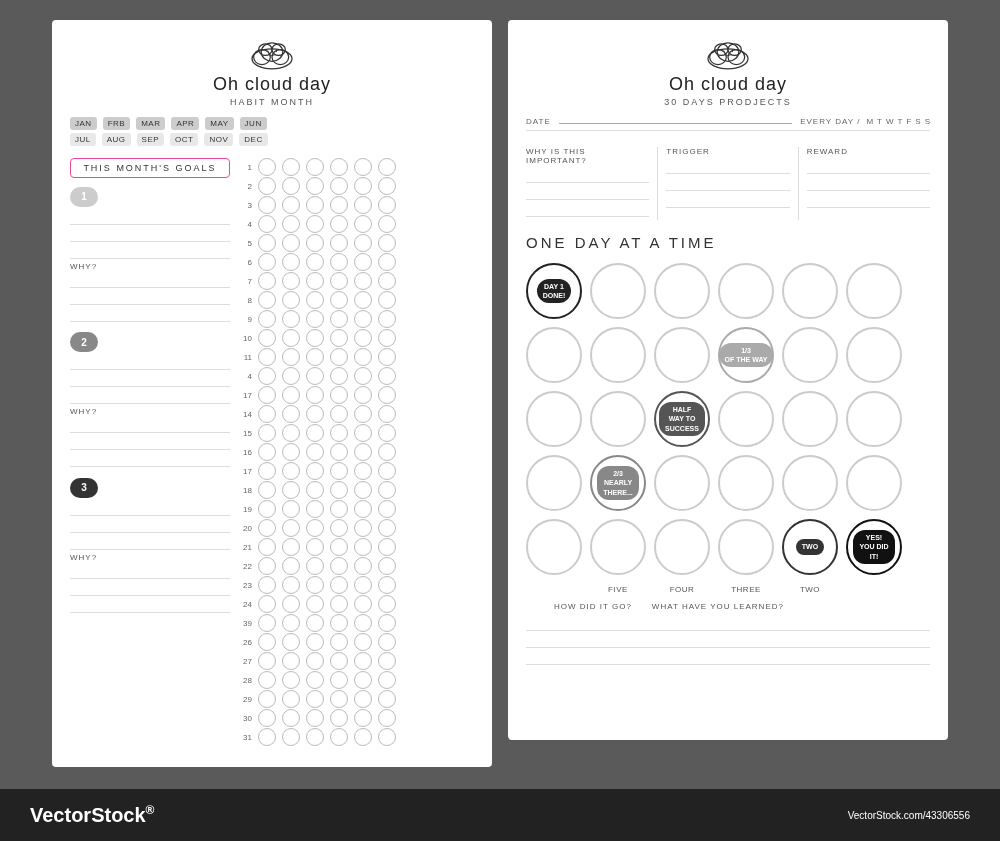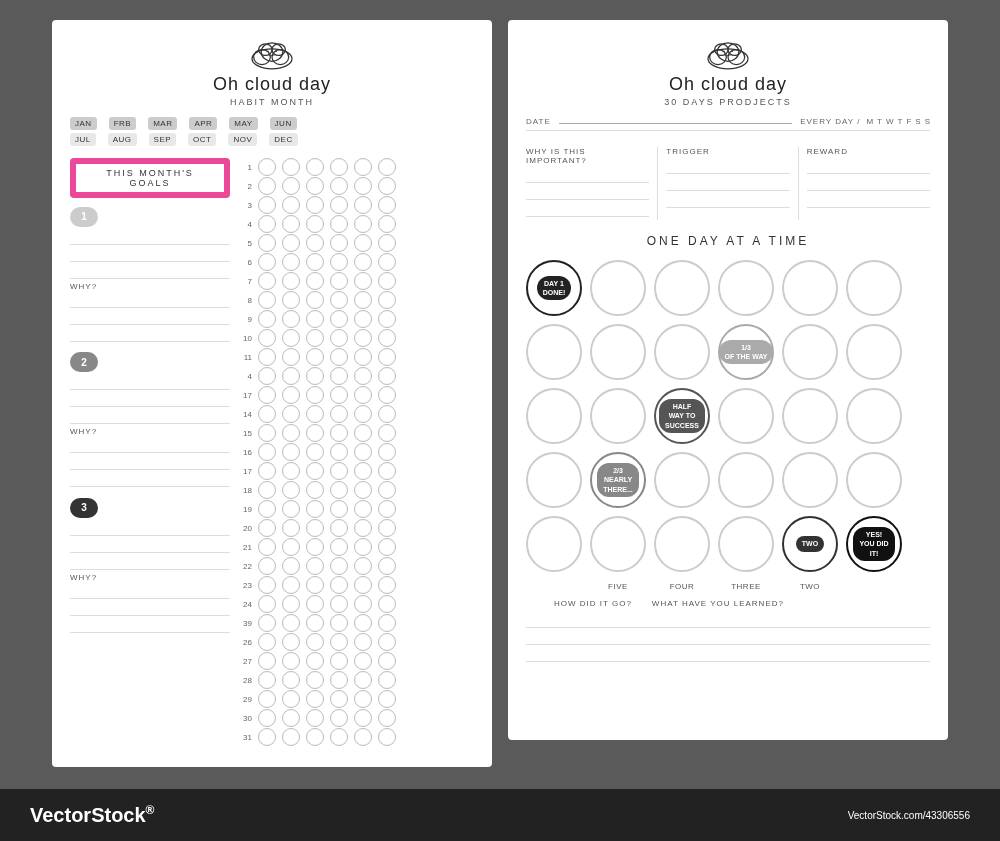--- a/index.html
+++ b/index.html
@@ -74,21 +74,21 @@
     
     .months-row {
       display: flex;
       flex-direction: column;
       gap: 3px;
       margin-bottom: 12px;
     }
 
     .months-line {
       display: flex;
-      gap: 12px;
+      gap: 6px;
     }
 
     .month-tag {
       background: #ccc;
       border-radius: 3px;
       padding: 2px 5px;
       font-size: 8px;
       color: #333;
       letter-spacing: 0.5px;
     }
@@ -108,21 +108,21 @@
       width: 160px;
       flex-shrink: 0;
     }
 
     .goals-title {
       font-size: 9px;
       letter-spacing: 2px;
       color: #333;
       text-transform: uppercase;
       margin-bottom: 8px;
-      border: 6px solid #ec4899;
+      border: 1px solid #ec4899;
       border-radius: 4px;
       padding: 4px 8px;
       text-align: center;
     }
 
     .goal-item {
       margin-bottom: 10px;
     }
 
     .goal-badge {
@@ -244,23 +244,23 @@
     }
 
     .info-lines {
       border-bottom: 1px solid #ddd;
       height: 14px;
       margin-bottom: 3px;
     }
 
     
     .one-day-title {
-      font-size: 12px;
+      font-size: 15px;
       letter-spacing: 3px;
-      text-align: center;
+      text-align: left;
       color: #333;
       text-transform: uppercase;
       margin-bottom: 12px;
     }
 
     
     .bottom-labels {
       display: flex;
       gap: 8px;
       justify-content: flex-start;

